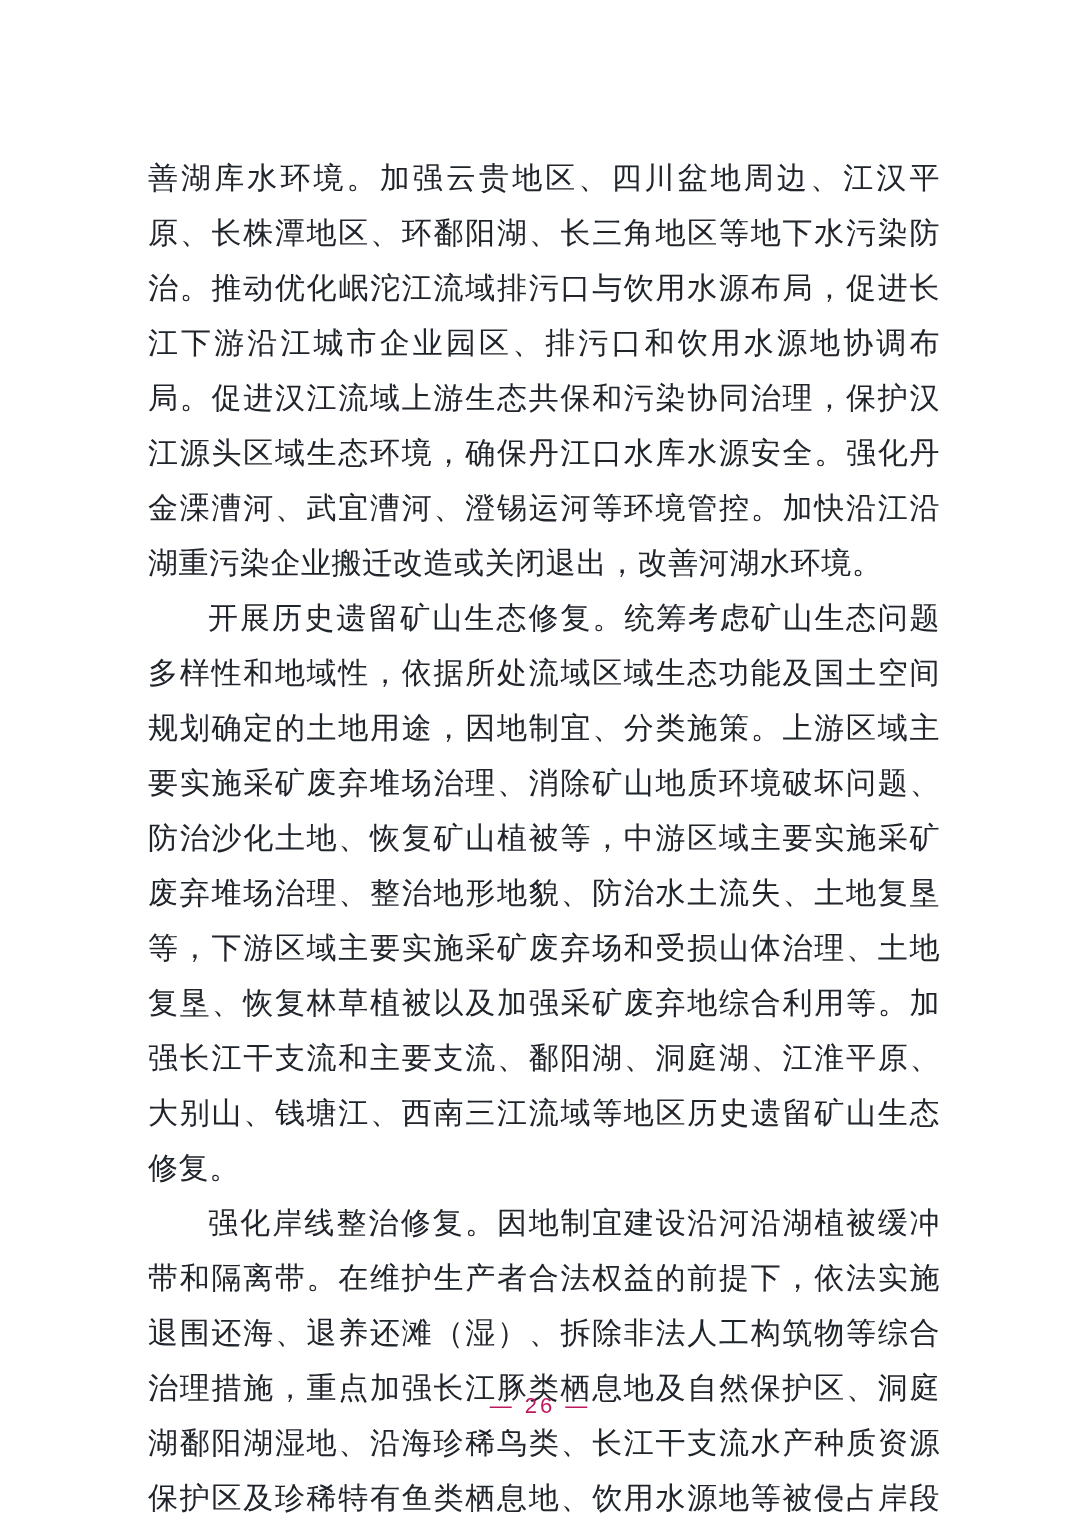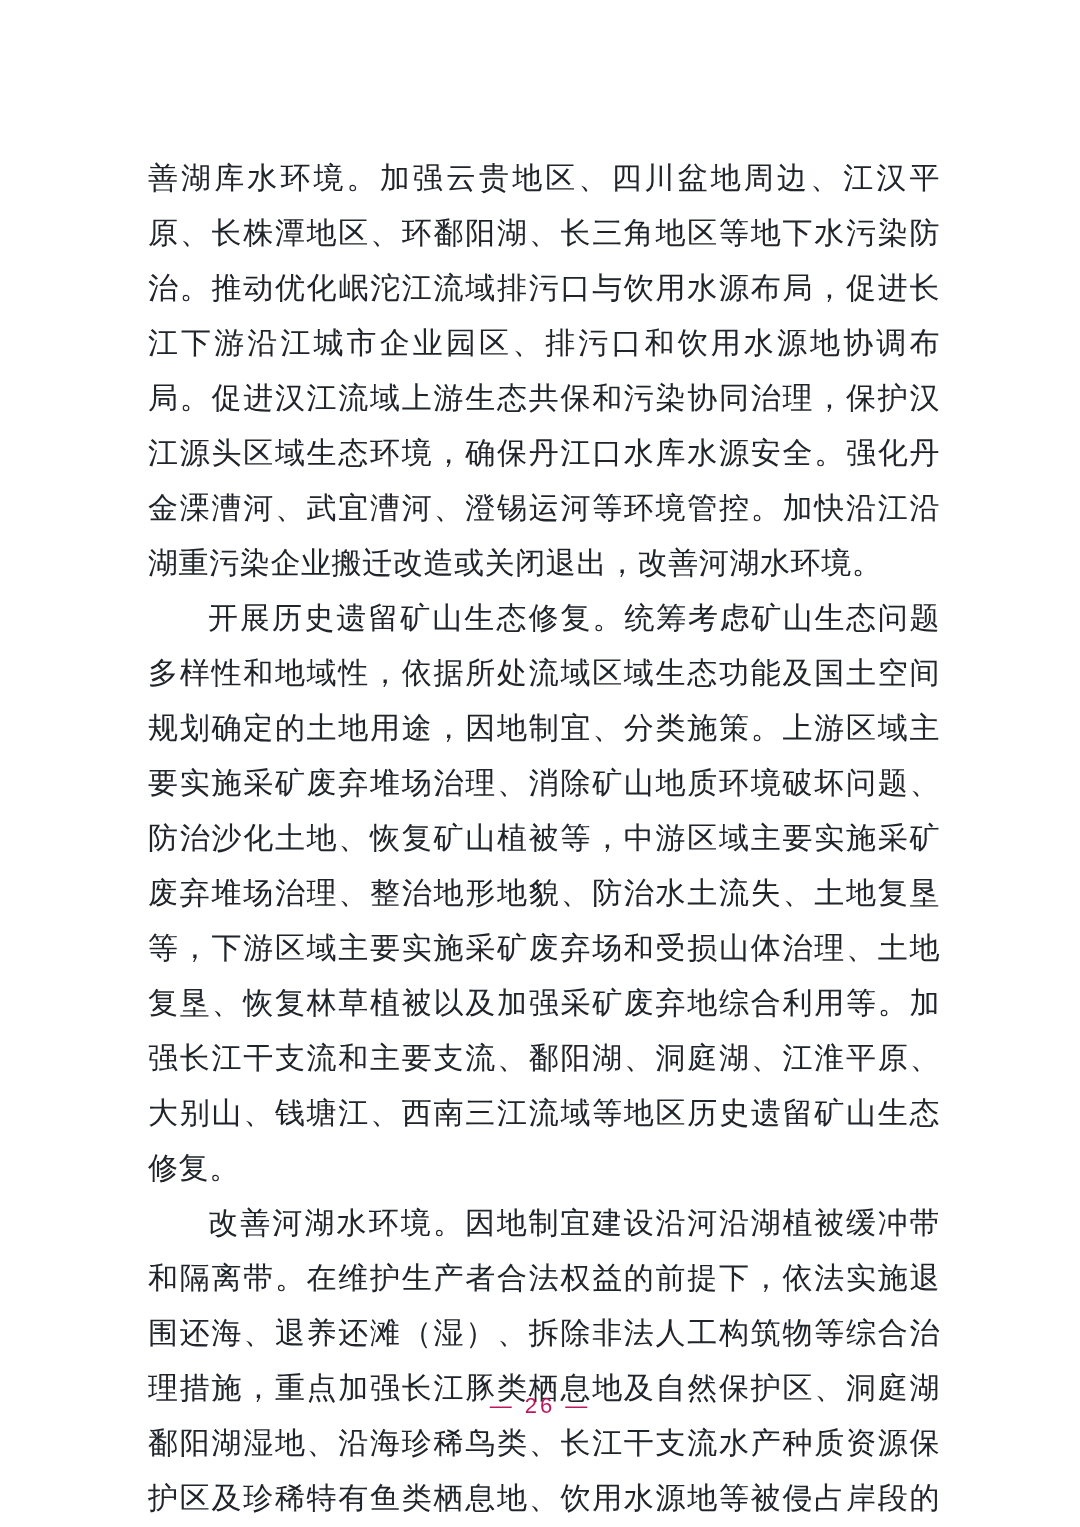--- a/index.html
+++ b/index.html
@@ -66,21 +66,21 @@
 
     <p class="para">
       <span>善湖库水环境。加强云贵地区、四川盆地周边、江汉平原、长株潭地区、环鄱阳湖、长三角地区等地下水污染防治。推动优化岷沱江流域排污口与饮用水源布局，促进长江下游沿江城市企业园区、排污口和饮用水源地协调布局。促进汉江流域上游生态共保和污染协同治理，保护汉江源头区域生态环境，确保丹江口水库水源安全。强化丹金溧漕河、武宜漕河、澄锡运河等环境管控。加快沿江沿湖重污染企业搬迁改造或关闭退出，改善河湖水环境。</span>
     </p>
 
     <p class="para indent">
       <span class="lead">开展历史遗留矿山生态修复。</span><span>统筹考虑矿山生态问题多样性和地域性，依据所处流域区域生态功能及国土空间规划确定的土地用途，因地制宜、分类施策。上游区域主要实施采矿废弃堆场治理、消除矿山地质环境破坏问题、防治沙化土地、恢复矿山植被等，中游区域主要实施采矿废弃堆场治理、整治地形地貌、防治水土流失、土地复垦等，下游区域主要实施采矿废弃场和受损山体治理、土地复垦、恢复林草植被以及加强采矿废弃地综合利用等。加强长江干支流和主要支流、鄱阳湖、洞庭湖、江淮平原、大别山、钱塘江、西南三江流域等地区历史遗留矿山生态修复。</span>
     </p>
 
     <p class="para indent">
-      <span class="lead">改善河湖水环境。</span><span>因地制宜建设沿河沿湖植被缓冲带和隔离带。在维护生产者合法权益的前提下，依法实施退围还海、退养还滩（湿）、拆除非法人工构筑物等综合治理措施，重点加强长江豚类栖息地及自然保护区、洞庭湖鄱阳湖湿地、沿海珍稀鸟类、长江干支流水产种质资源保护区及珍稀特有鱼类栖息地、饮用水源地等被侵占岸段的修复治理。开展蓝色海湾整治行动，实施受损和退化</span>
+      <span class="lead">强化岸线整治修复。</span><span>因地制宜建设沿河沿湖植被缓冲带和隔离带。在维护生产者合法权益的前提下，依法实施退围还海、退养还滩（湿）、拆除非法人工构筑物等综合治理措施，重点加强长江豚类栖息地及自然保护区、洞庭湖鄱阳湖湿地、沿海珍稀鸟类、长江干支流水产种质资源保护区及珍稀特有鱼类栖息地、饮用水源地等被侵占岸段的修复治理。开展蓝色海湾整治行动，实施受损和退化</span>
     </p>
 
   </div>
 
   <div class="page-number">
     <span class="dash">—</span><span>26</span><span class="dash">—</span>
   </div>
 
 </div>
 

